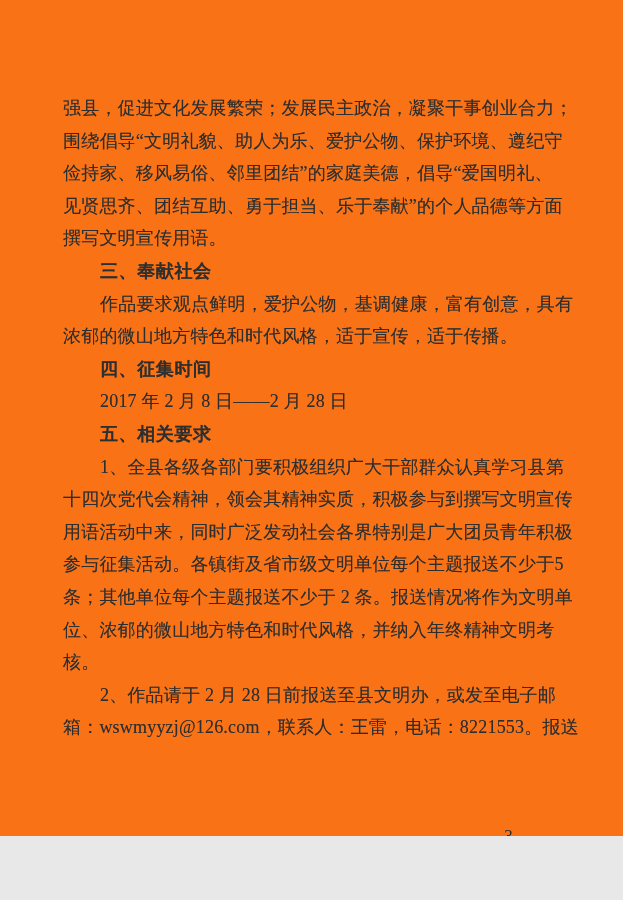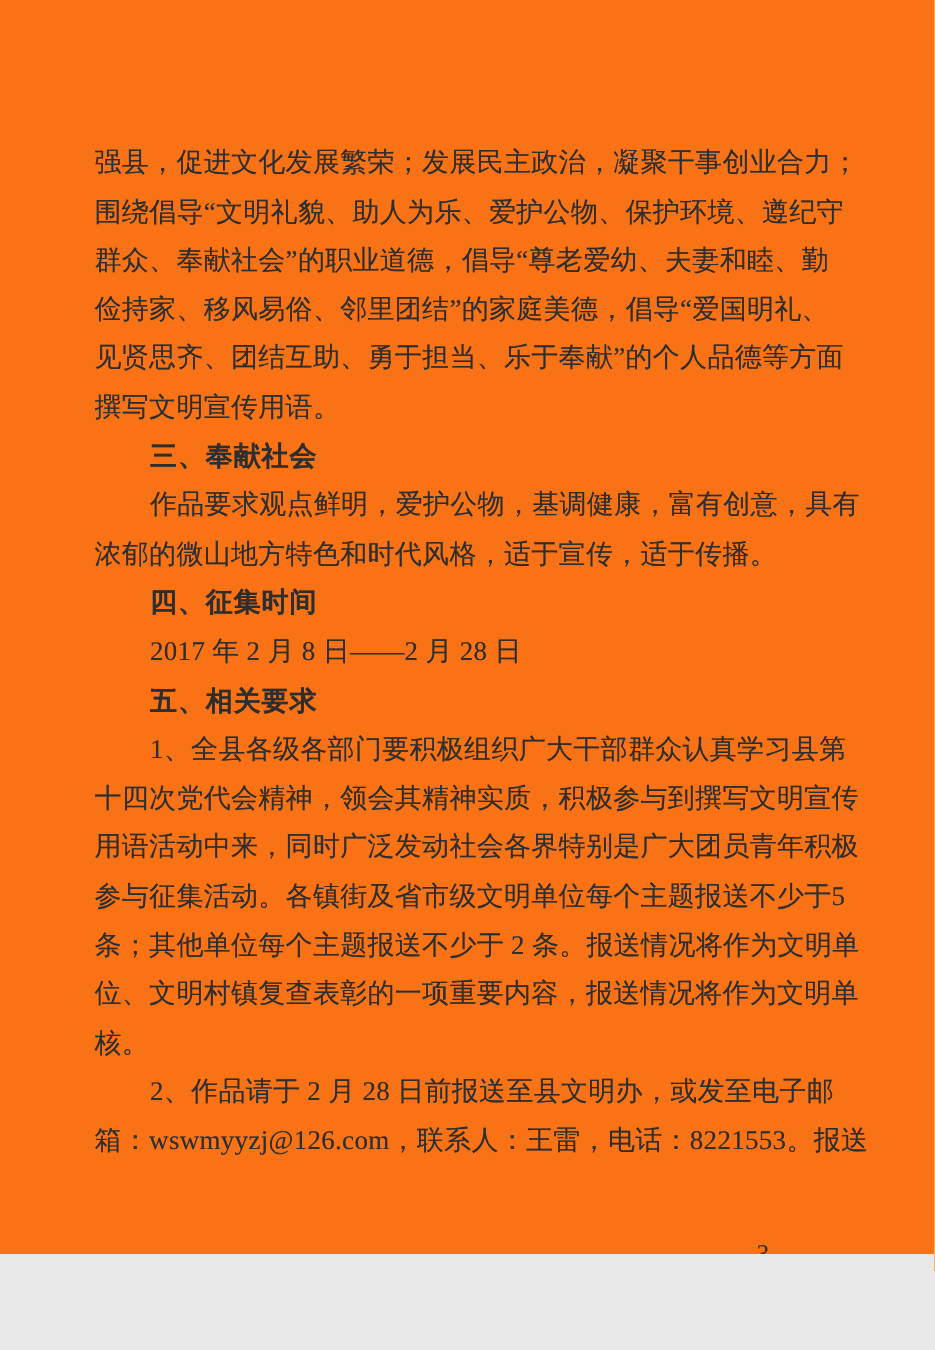--- a/index.html
+++ b/index.html
@@ -43,39 +43,38 @@
   }
 </style>
 </head>
 <body>
 
 <div class="page">
   <div class="text-block">
 
     <div class="line">强县，促进文化发展繁荣；发展民主政治，凝聚干事创业合力；</div>
     <div class="line">围绕倡导“文明礼貌、助人为乐、爱护公物、保护环境、遵纪守</div>
-    <div class="line">群众、奉献社会”的职业道德，倡导“尊老爱幼、夫妻和睦、勤</div>
     <div class="line">俭持家、移风易俗、邻里团结”的家庭美德，倡导“爱国明礼、</div>
     <div class="line">见贤思齐、团结互助、勇于担当、乐于奉献”的个人品德等方面</div>
     <div class="line">撰写文明宣传用语。</div>
 
     <div class="line heading indent">三、奉献社会</div>
     <div class="line indent">作品要求观点鲜明，爱护公物，基调健康，富有创意，具有</div>
     <div class="line">浓郁的微山地方特色和时代风格，适于宣传，适于传播。</div>
 
     <div class="line heading indent">四、征集时间</div>
     <div class="line indent">2017 年 2 月 8 日——2 月 28 日</div>
 
     <div class="line heading indent">五、相关要求</div>
     <div class="line indent">1、全县各级各部门要积极组织广大干部群众认真学习县第</div>
     <div class="line">十四次党代会精神，领会其精神实质，积极参与到撰写文明宣传</div>
     <div class="line">用语活动中来，同时广泛发动社会各界特别是广大团员青年积极</div>
     <div class="line">参与征集活动。各镇街及省市级文明单位每个主题报送不少于5</div>
     <div class="line">条；其他单位每个主题报送不少于 2 条。报送情况将作为文明单</div>
-    <div class="line">位、文明村镇复查表彰的一项重要内容，报送情况将作为文明单</div>
+    <div class="line">位、浓郁的微山地方特色和时代风格，并纳入年终精神文明考</div>
     <div class="line">核。</div>
     <div class="line indent">2、作品请于 2 月 28 日前报送至县文明办，或发至电子邮</div>
     <div class="line">箱：wswmyyzj@126.com，联系人：王雷，电话：8221553。报送</div>
 
   </div>
 
   <div class="page-num">— 3 —</div>
 </div>
 
 </body></html>

